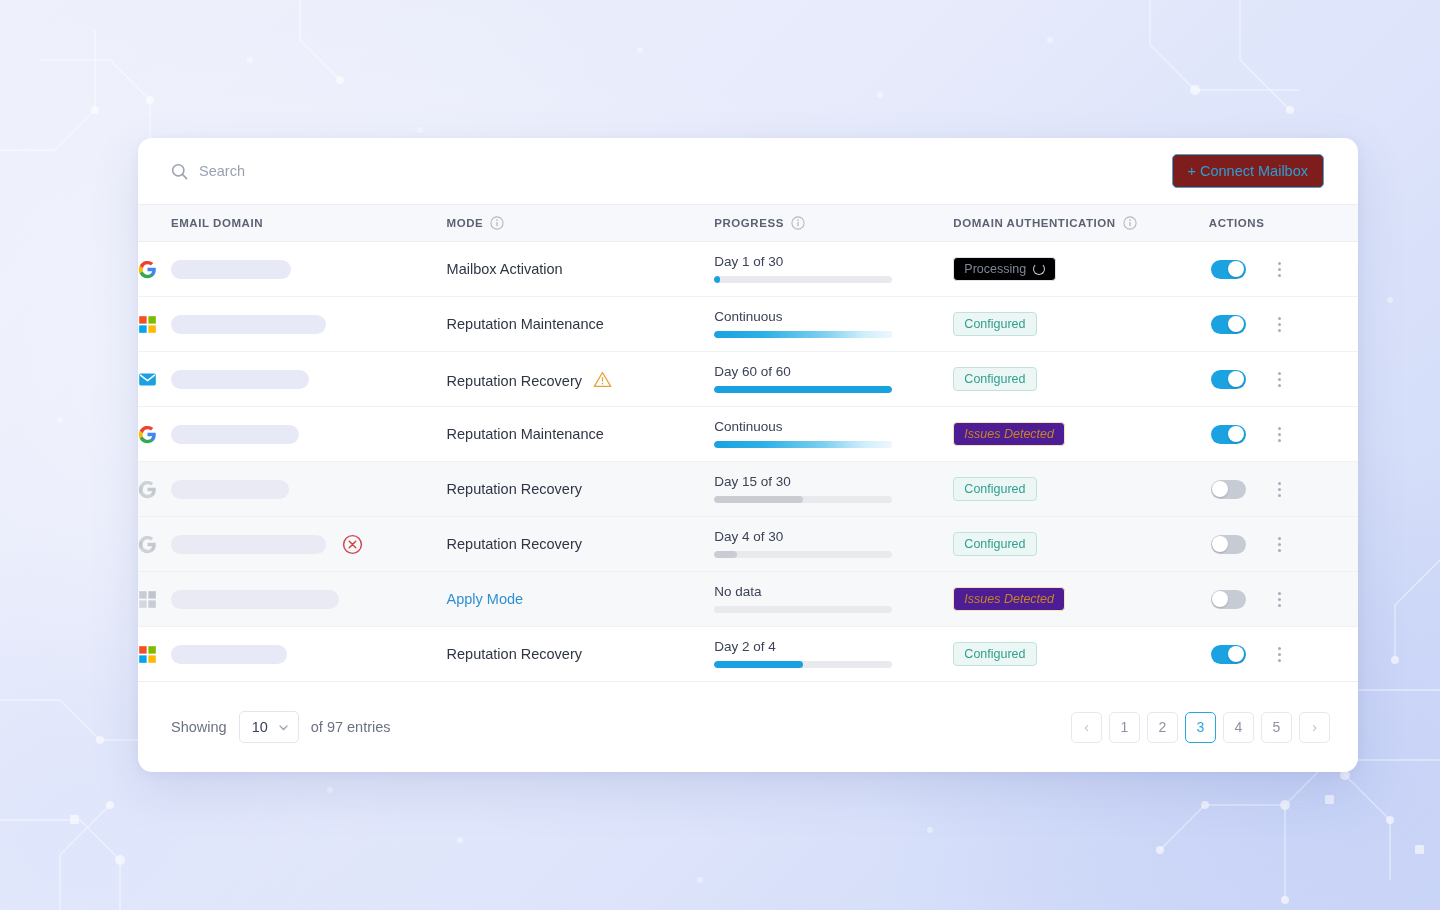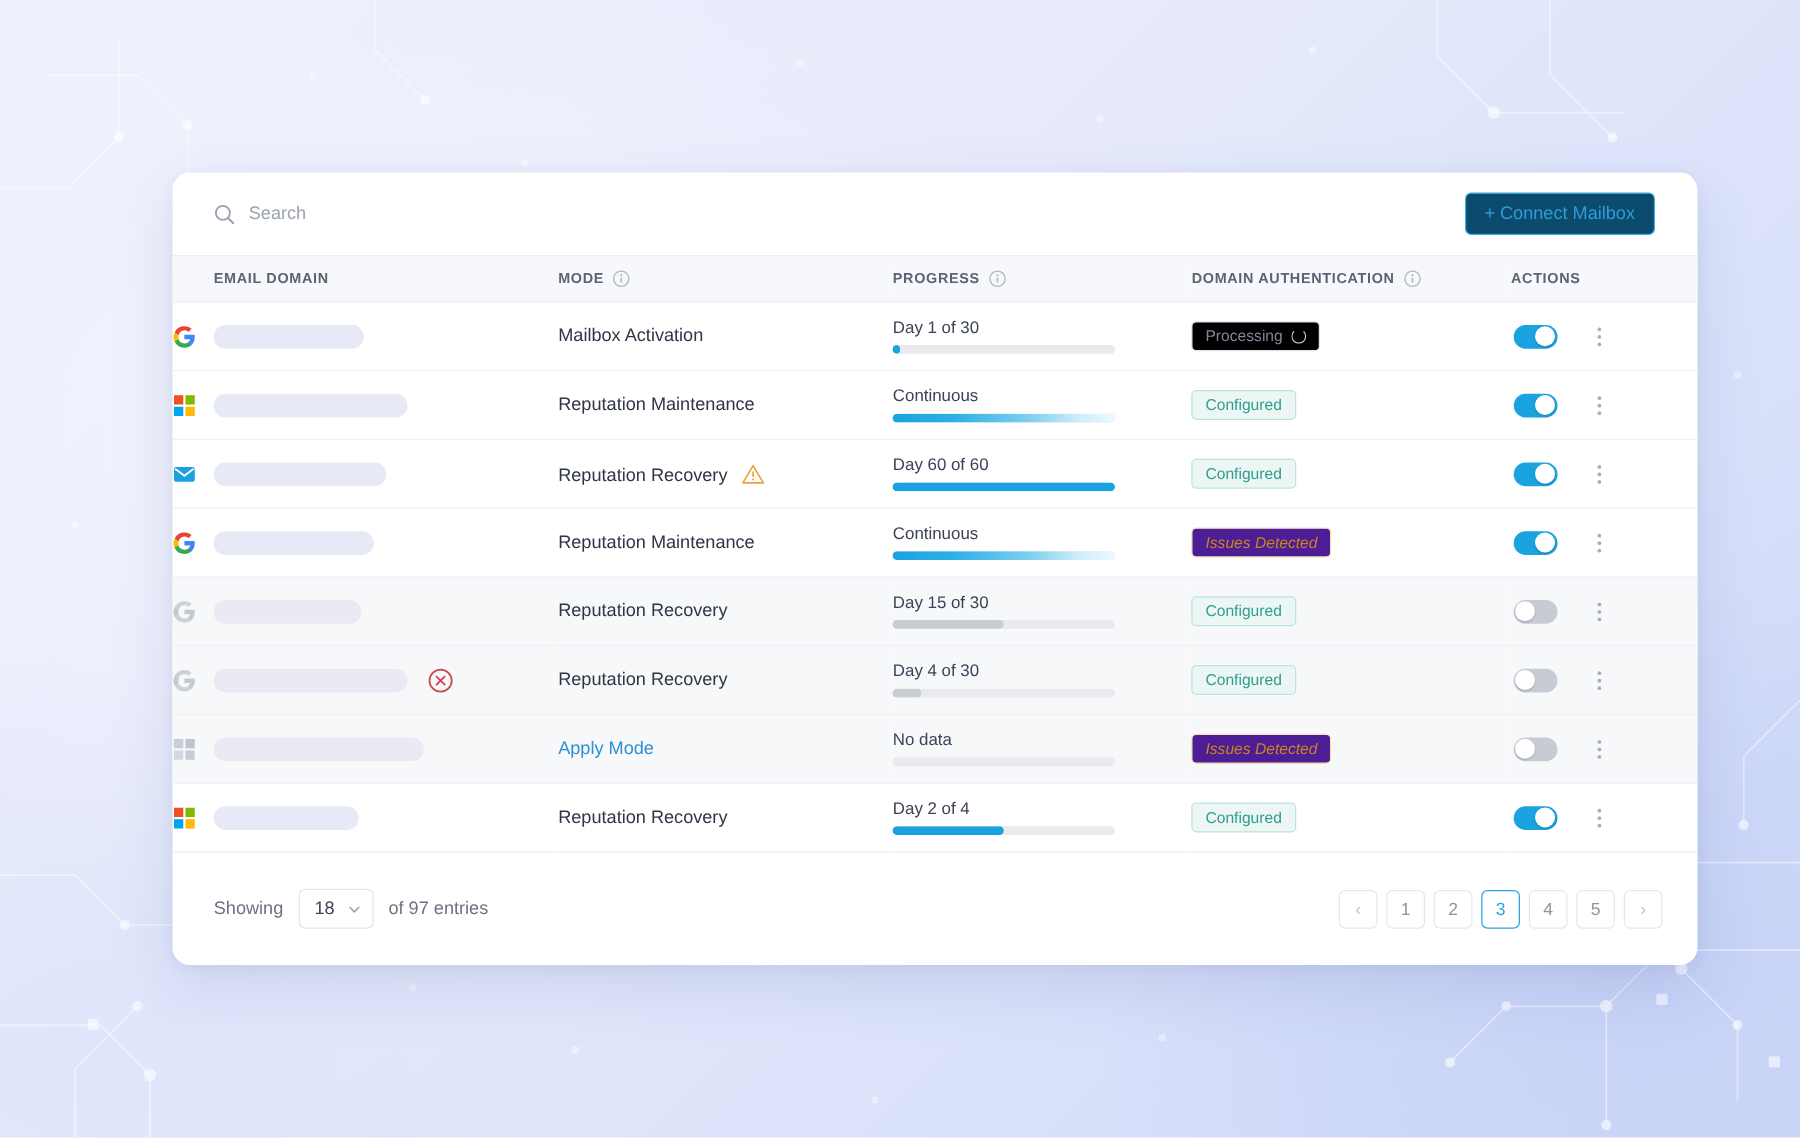--- a/index.html
+++ b/index.html
@@ -61,21 +61,21 @@
     font-size: 14.5px; color: #3c4257; width: 100%;
   }
   .search-input::placeholder { color: #9aa1b1; }
 
   .connect-btn {
     margin-left: auto;
     height: 34px;
     padding: 0 15px;
     border: 1px solid #3aa9d8;
     border-radius: 5px;
-    background: #0c4a6e;
+    background: #7f1d1d;
     color: #2b9fd4;
     font-family: "Liberation Sans", sans-serif;
     font-size: 14.5px;
     cursor: pointer;
     white-space: nowrap;
   }
 
   
   .table { width: 100%; border-collapse: collapse; table-layout: fixed; }
 
@@ -683,21 +683,21 @@
       </div>
     </td>
         </tr>
       </tbody>
   </table>
 
   <div class="footer">
     <div class="showing">
       <span>Showing</span>
       <div class="page-size">
-        <span>18</span>
+        <span>10</span>
         <svg width="11" height="11" viewBox="0 0 11 11">
           <path d="M2 4 L5.5 7.5 L9 4" fill="none" stroke="#9aa1b1" stroke-width="1.3" stroke-linecap="round"></path>
         </svg>
       </div>
       <span>of 97 entries</span>
     </div>
     <div class="pager" id="pager">
         <button class="pg nav">‹</button>
         <button class="pg">1</button>
         <button class="pg">2</button>

